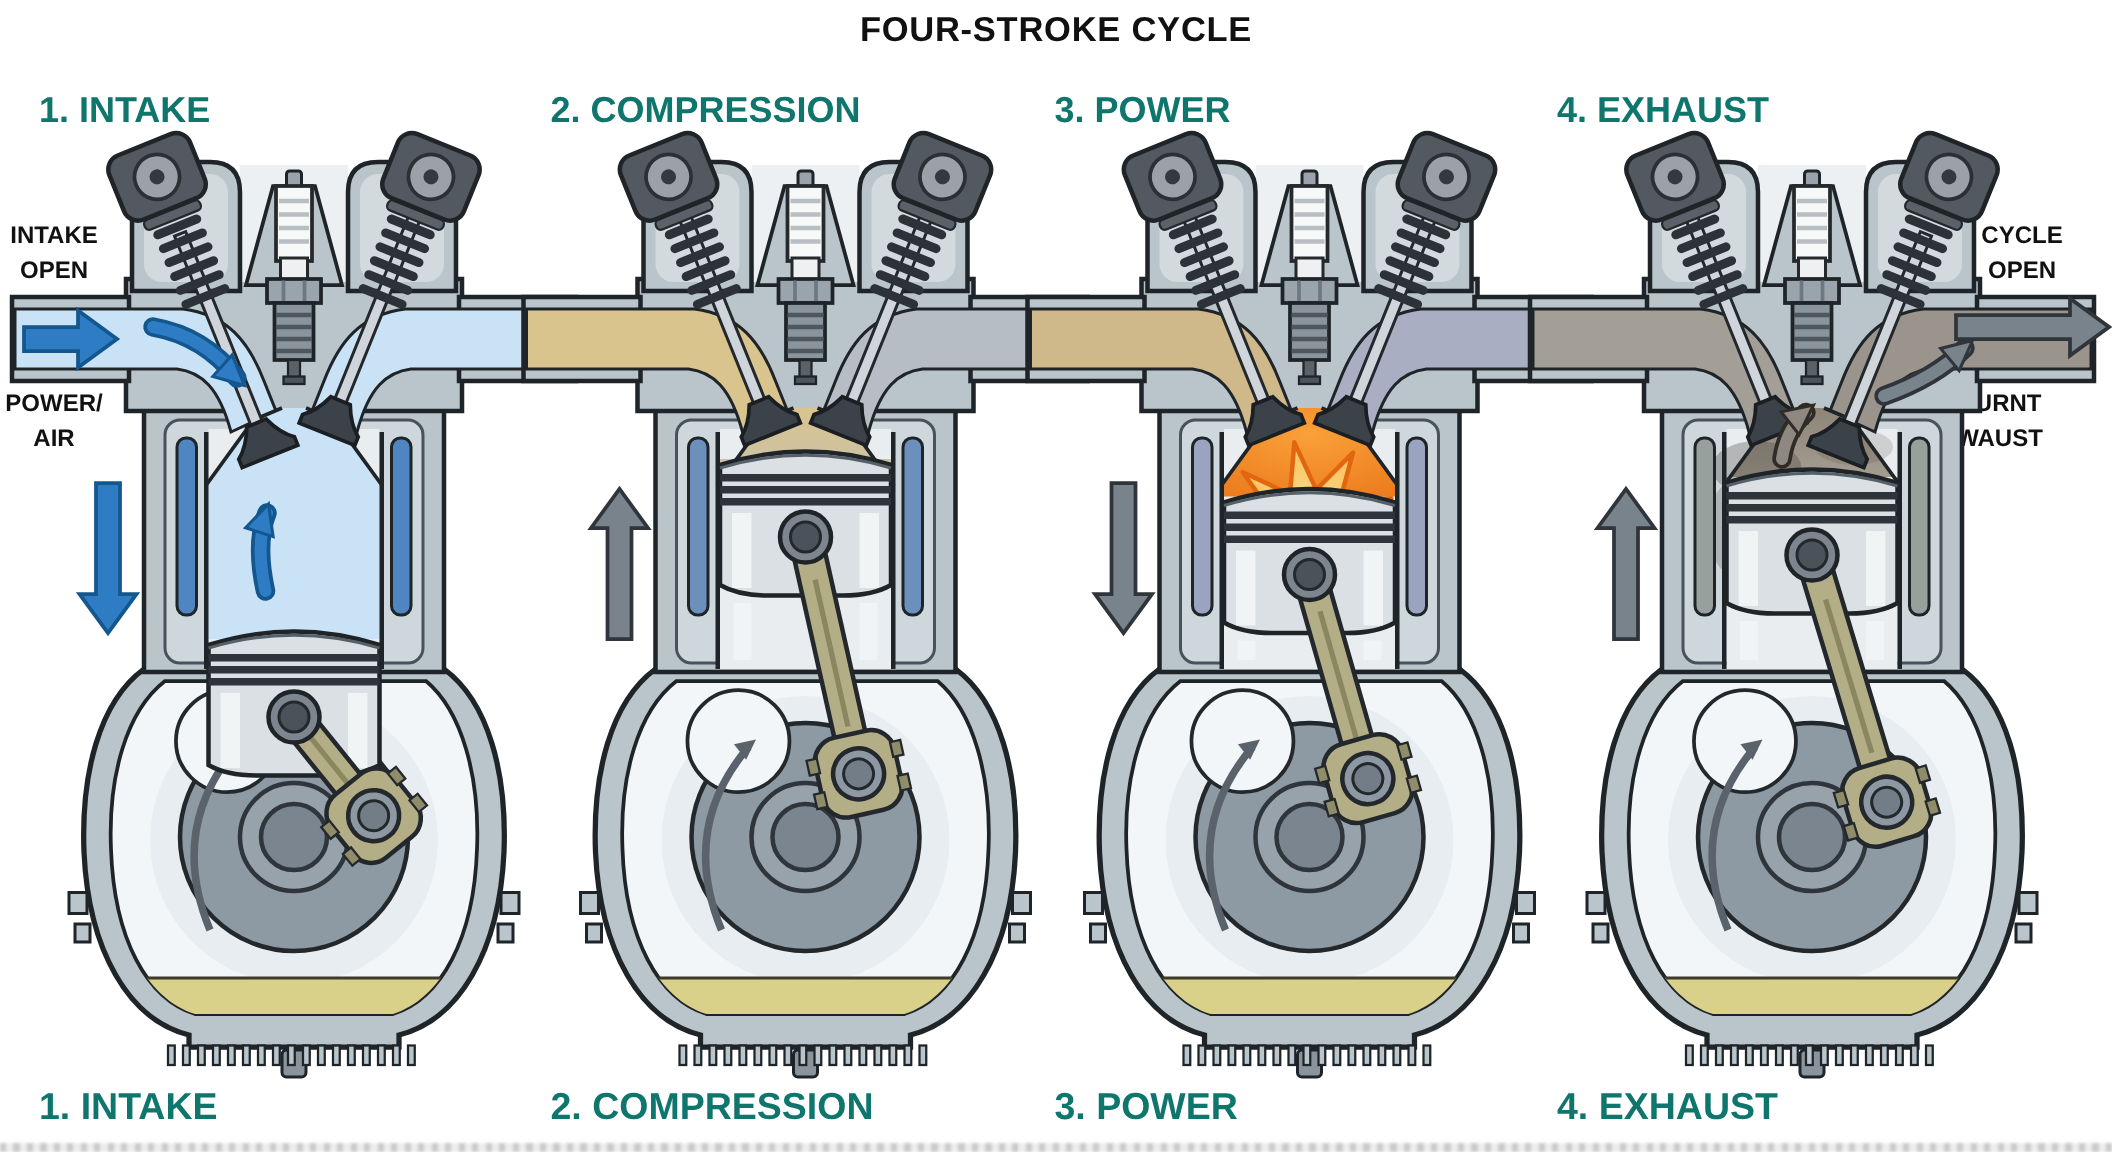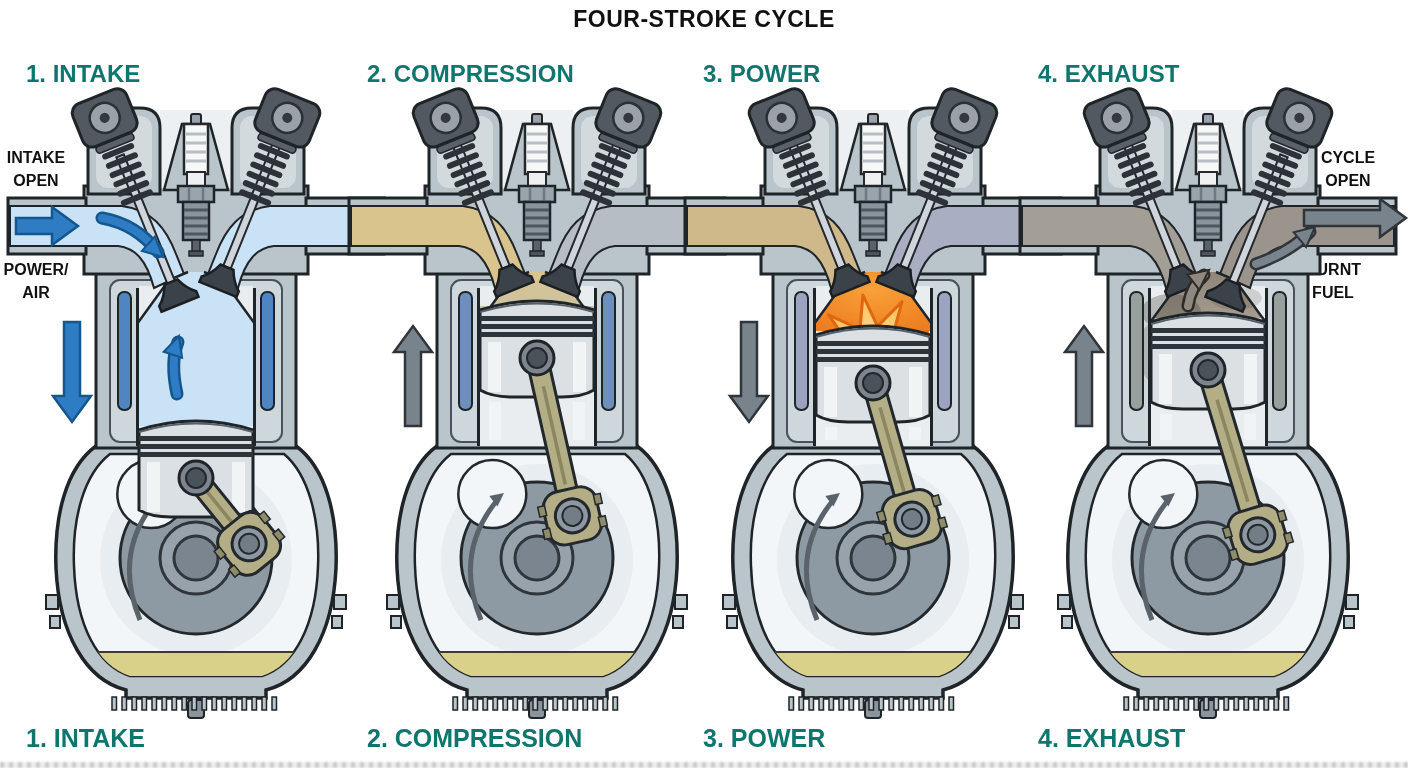--- a/index.html
+++ b/index.html
@@ -38,21 +38,21 @@
 <div class="abs side-label" style="left:0;top:258px">
   <div>POWER/</div>
   <div>AIR</div>
 </div>
 <div class="abs side-label" style="left:1312px;top:146px">
   <div>CYCLE</div>
   <div>OPEN</div>
 </div>
 <div class="abs side-label" style="left:1297px;top:258px">
   <div>BURNT</div>
-  <div>FUEL</div>
+  <div>WAUST</div>
 </div>
 
 <div class="engine-canvas" style="left:6px">
     <svg viewBox="-20 0 380 625" width="380" height="625">
   <defs>
         <clipPath id="clip0">
           <path d="M84,354 C58,374 46,418 48,466 C50,526 72,566 104,576 L236,576 C268,566 290,526 292,466 C294,418 282,374 258,354 Z"></path>
         </clipPath>
       </defs>
 

